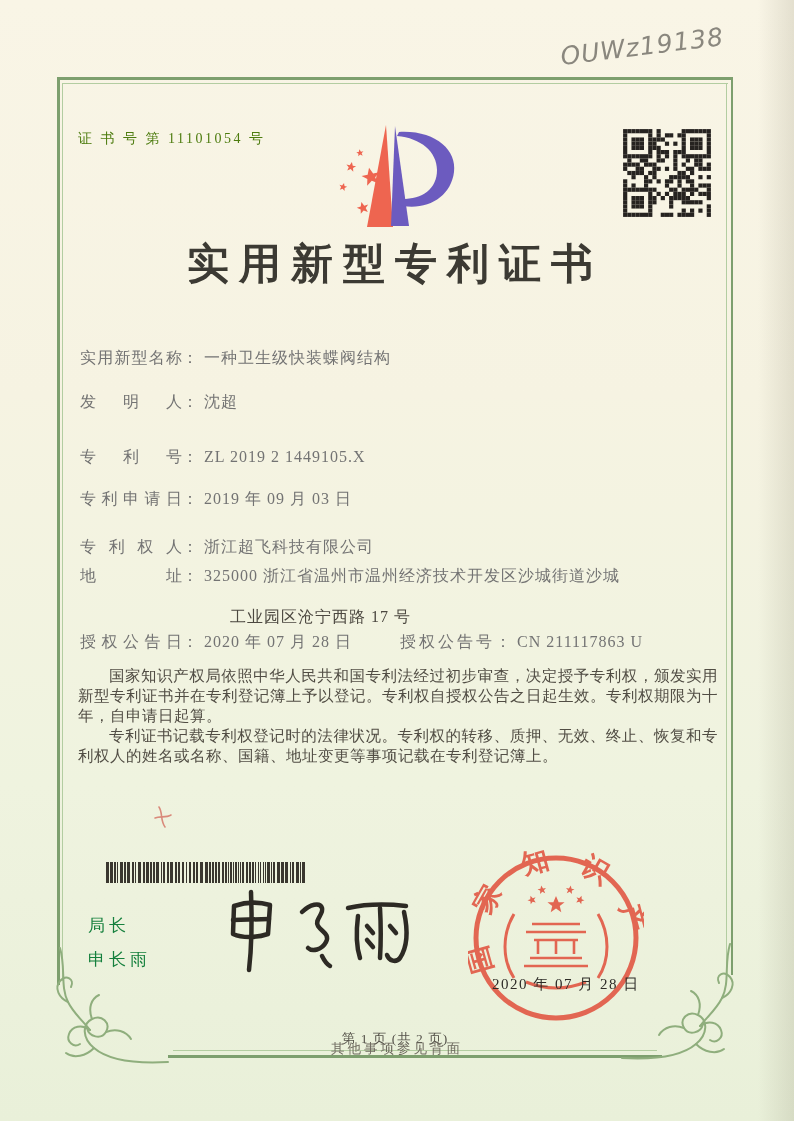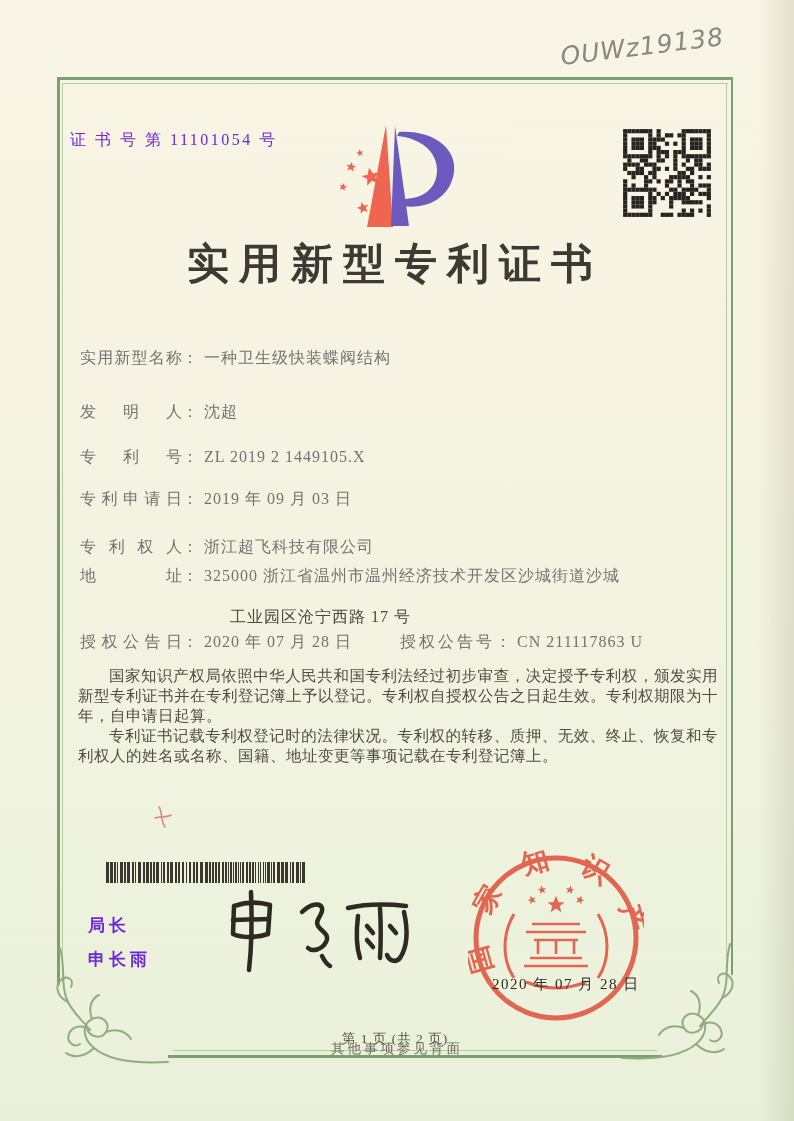--- a/index.html
+++ b/index.html
@@ -10,38 +10,38 @@
   }
   .abs{position:absolute;}
   
   .bl{position:absolute;background:#7d9f6e;}
   .bl.inner{background:#b3cda1;}
   
   .handwriting{
     left:560px;top:32px;font-family:"DejaVu Sans",sans-serif;font-style:italic;
     color:#8a877e;font-size:25px;transform:rotate(-7deg);letter-spacing:1px;
   }
-  .certno{left:70px;top:130px;font-size:16px;color:#6d28d9;letter-spacing:2.5px;}
+  .certno{left:78px;top:130px;font-size:14px;color:#4d7c0f;letter-spacing:2.5px;}
   .title{
     left:57px;top:236px;width:676px;text-align:center;font-size:42px;font-weight:bold;
     color:#3c3a33;letter-spacing:10px;font-family:Liberation Serif, serif;
   }
   .frow{position:absolute;left:80px;font-size:16px;color:#737373;white-space:nowrap;}
   .flabel{display:inline-block;width:102px;text-align:justify;text-align-last:justify;}
   .fcolon{display:inline-block;margin:0 6px 0 0;}
   .fvalue{letter-spacing:1px;}
   .addr2{position:absolute;left:206px;top:607px;font-size:16px;color:#4c4840;letter-spacing:1px;margin-left:24px;}
   .frow.right{left:400px;}
   .paras{
     position:absolute;left:78px;top:666px;width:640px;font-size:15.5px;line-height:20px;
     color:#514d44;text-align:justify;
   }
   .paras p{margin:0;text-indent:2em;letter-spacing:0.5px;}
   .official{position:absolute;left:88px;font-family:"Liberation Sans","DejaVu Sans",sans-serif;
-    font-weight:700;font-size:17px;color:#6d28d9;letter-spacing:4px;}
+    font-weight:400;font-size:17px;color:#15803d;letter-spacing:4px;}
   .sealdate{position:absolute;left:492px;top:975px;font-size:15px;color:#2e2c28;
     letter-spacing:1.5px;z-index:6;}
   .pageno{position:absolute;left:57px;top:1030px;width:676px;text-align:center;
     font-size:13.5px;color:#55524a;letter-spacing:1px;}
   .backnote{position:absolute;left:0;top:1040px;width:794px;text-align:center;
     font-size:13.5px;color:#6e6a5f;letter-spacing:3px;}
   .edgeshade{left:758px;top:0;width:36px;height:1121px;z-index:9;pointer-events:none;
     background:linear-gradient(90deg,rgba(0,0,0,0),rgba(115,110,85,0.16));}
   svg{display:block;}
 </style>
@@ -336,21 +336,21 @@
       <rect x="64" y="80" width="4" height="4"></rect>
       <rect x="80" y="80" width="4" height="4"></rect>
     </svg>
   </div>
 
 <div class="abs title">实用新型专利证书</div>
 
 <div class="frow" style="top:348px">
   <span class="flabel">实用新型名称</span><span class="fcolon">：</span><span class="fvalue">一种卫生级快装蝶阀结构</span>
 </div>
-<div class="frow" style="top:402px">
+<div class="frow" style="top:392px">
   <span class="flabel">发明人</span><span class="fcolon">：</span><span class="fvalue">沈超</span>
 </div>
 <div class="frow" style="top:447px">
   <span class="flabel">专利号</span><span class="fcolon">：</span><span class="fvalue">ZL 2019 2 1449105.X</span>
 </div>
 <div class="frow" style="top:489px">
   <span class="flabel">专利申请日</span><span class="fcolon">：</span><span class="fvalue">2019 年 09 月 03 日</span>
 </div>
 <div class="frow" style="top:537px">
   <span class="flabel">专利权人</span><span class="fcolon">：</span><span class="fvalue">浙江超飞科技有限公司</span>

